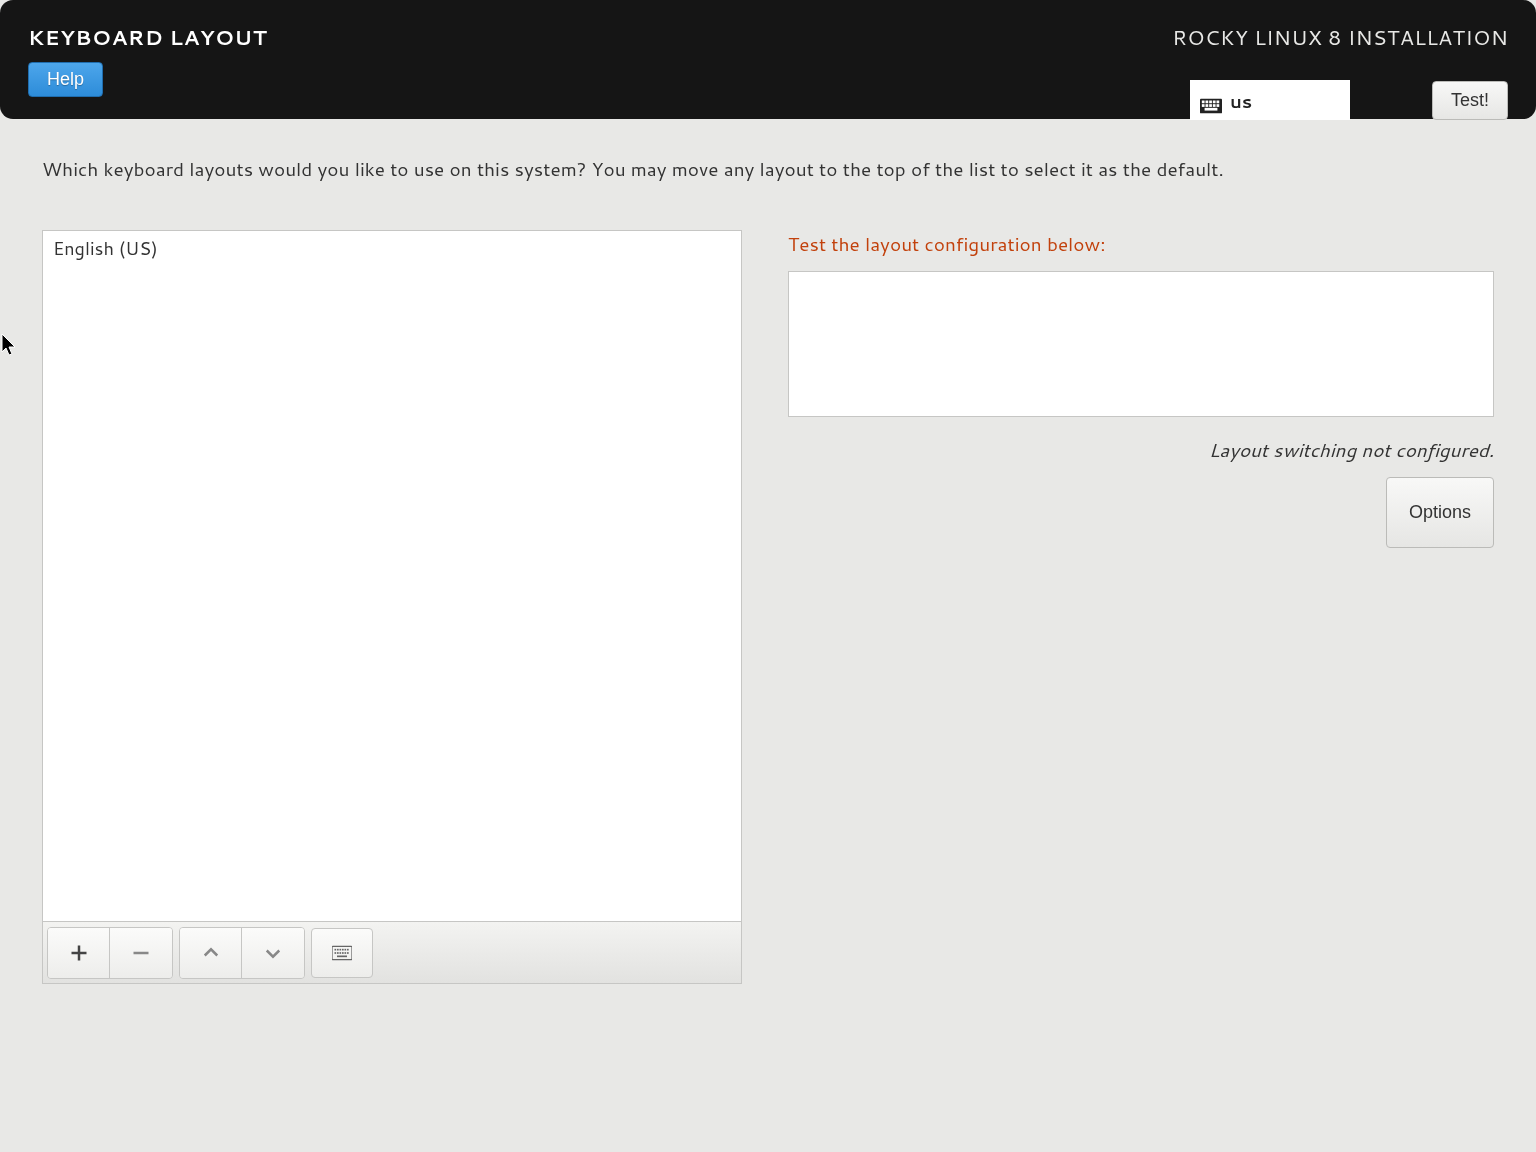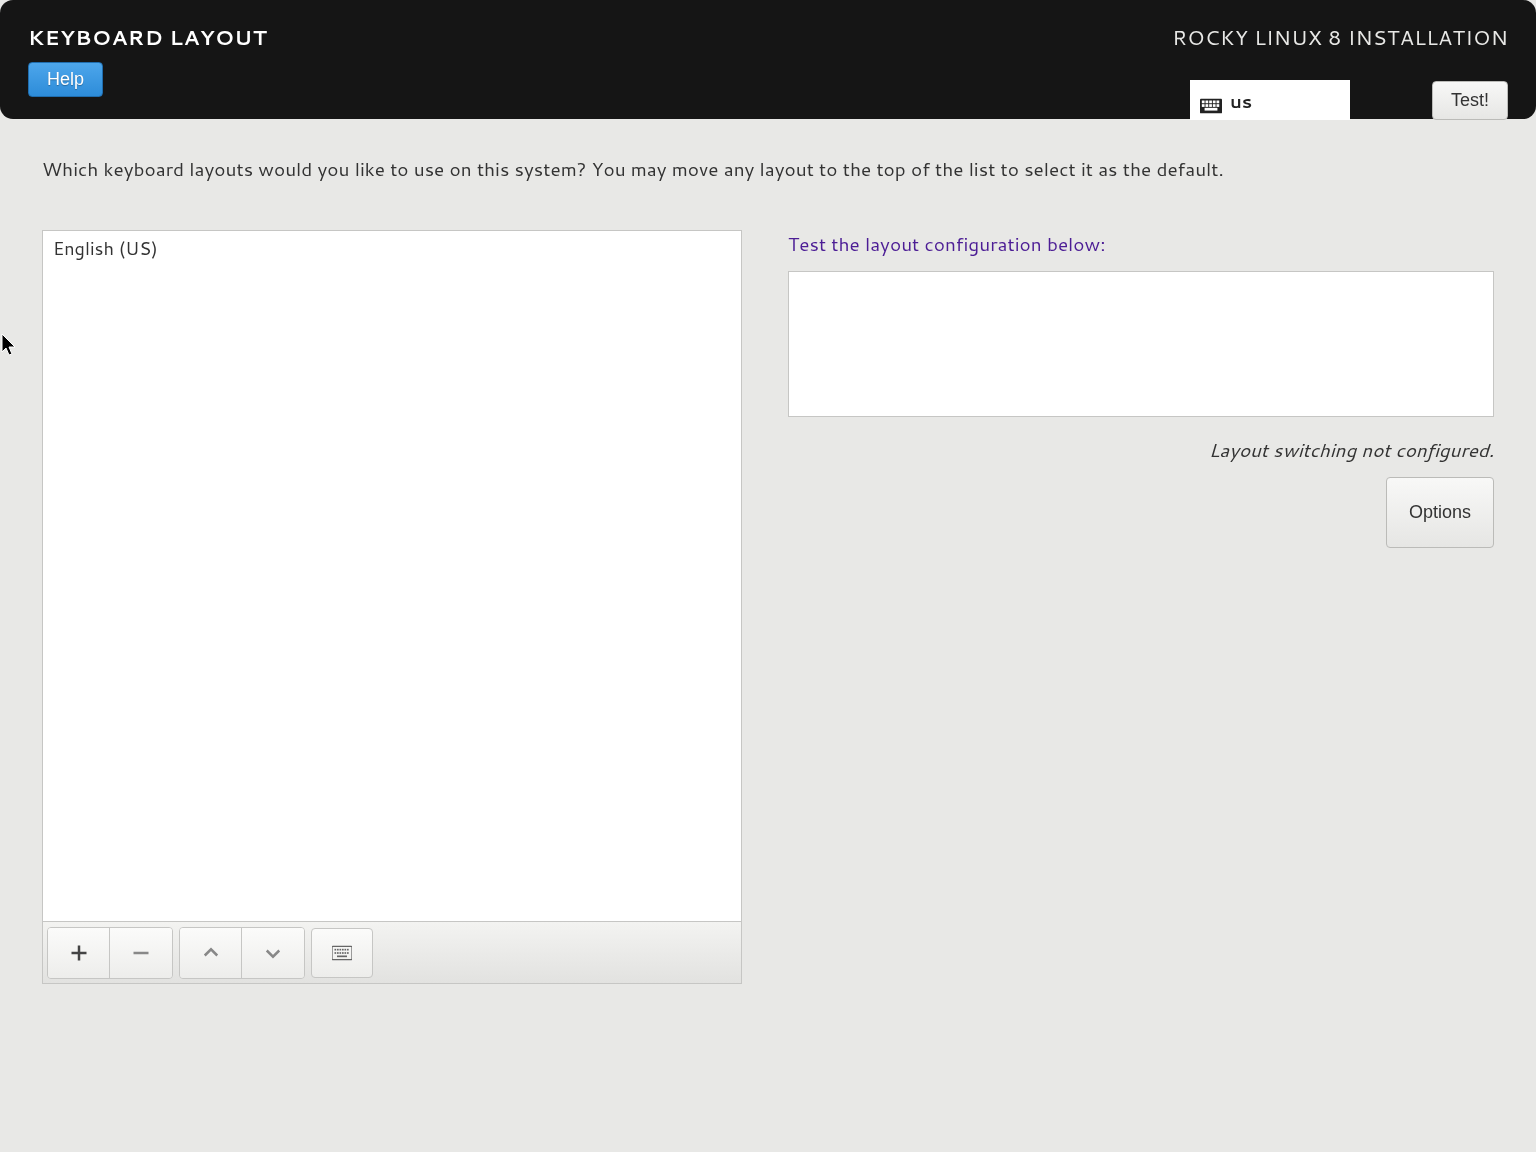--- a/index.html
+++ b/index.html
@@ -149,21 +149,21 @@
     }
     .tb-btn svg {
       width: 20px;
       height: 20px;
     }
     .right-col {
       flex: 1;
     }
     .test-label {
       font-size: 19px;
-      color: #4c1d95;
+      color: #c2410c;
       margin-bottom: 14px;
     }
     .test-area {
       background: #ffffff;
       border: 1px solid #c6c6c4;
       width: 100%;
       height: 146px;
       resize: none;
       font-size: 18px;
       padding: 8px;

